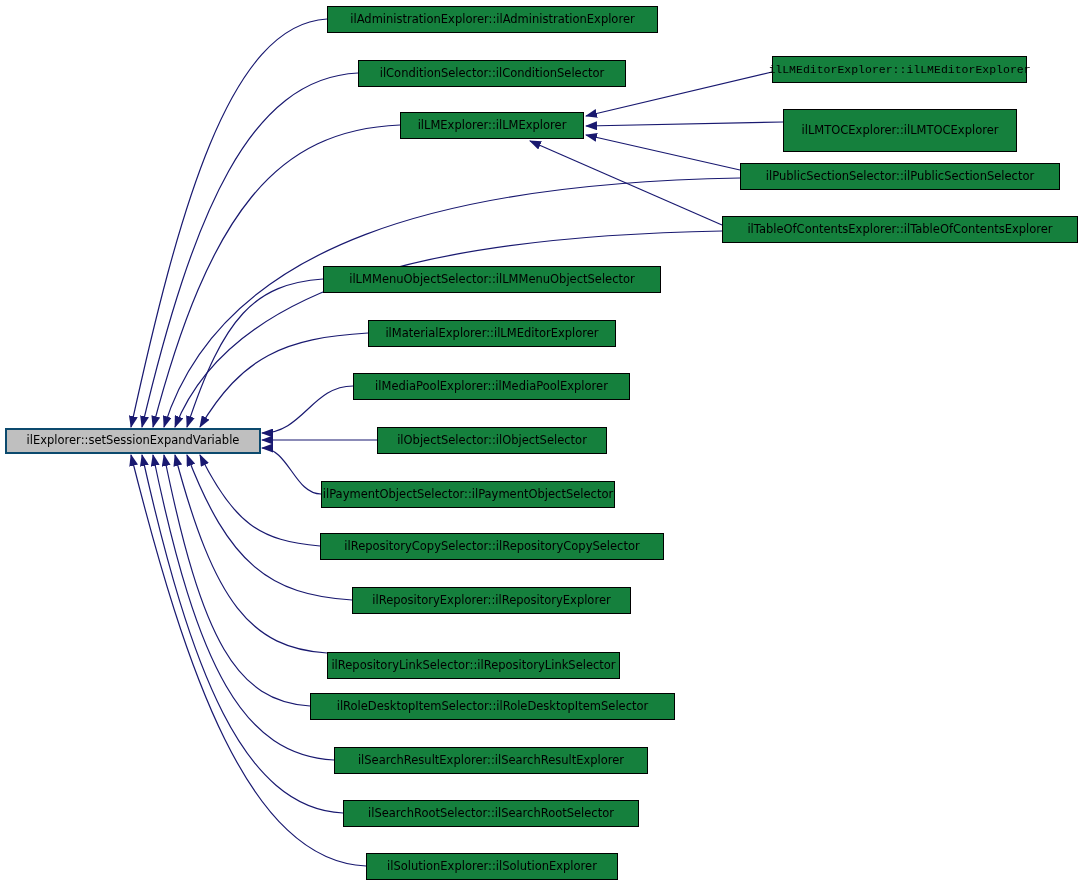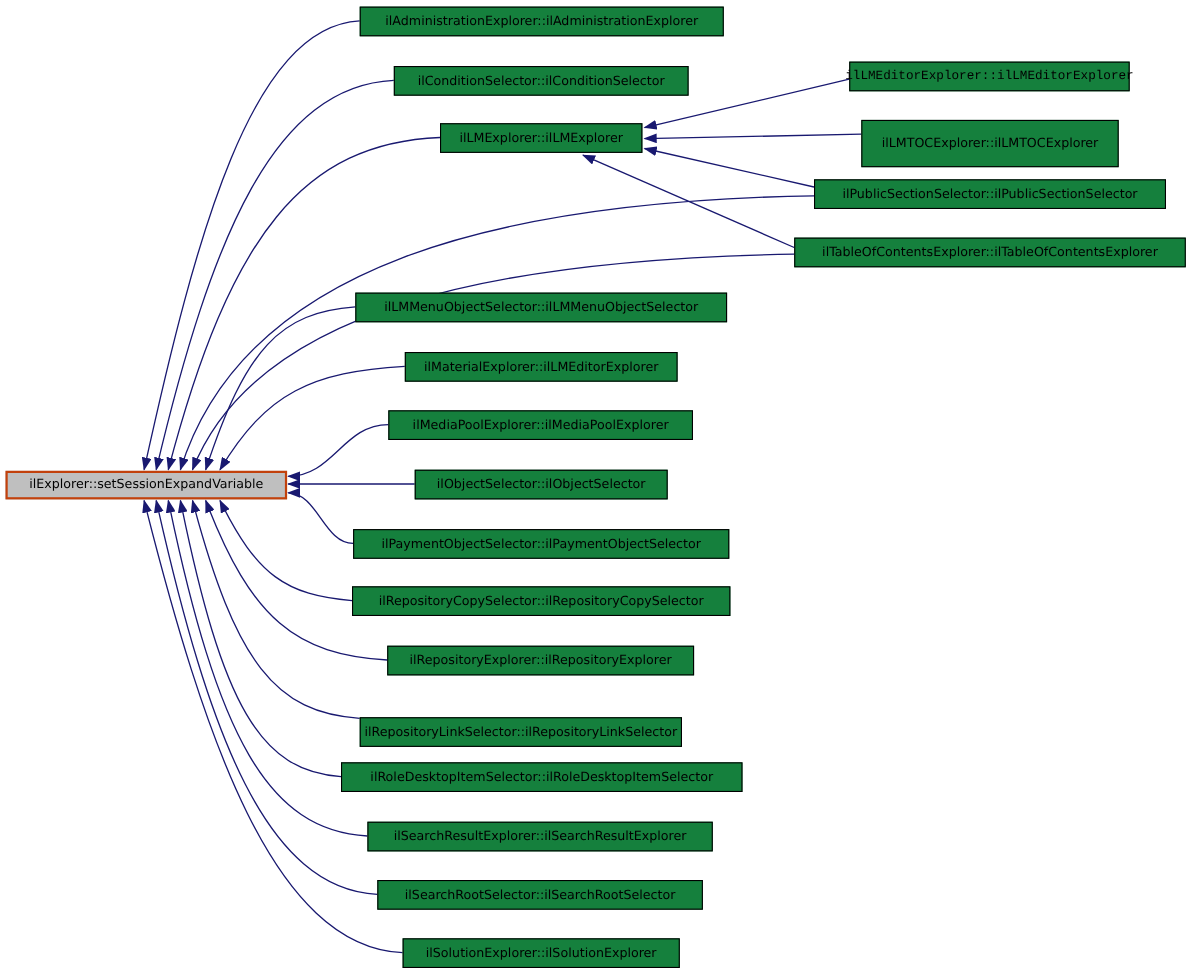--- a/index.html
+++ b/index.html
@@ -12,21 +12,21 @@
   #edge-layer-svg{position:absolute;left:0;top:0;width:1083px;height:888px;}
   .edge{fill:none;stroke-width:1.2px;}
   .node{
     position:absolute;box-sizing:border-box;
     display:flex;align-items:center;justify-content:center;
     background:#15803d;border:1px solid #000000;
     font-size:11.5px;line-height:1;color:#000000;white-space:nowrap;
     letter-spacing:0;
   }
   .node.main{
-    background:#bfbfbf;border:2px solid #c2410c;
+    background:#bfbfbf;border:2px solid #0c4a6e;
   }
 </style>
 </head>
 <body>
 
 <div class="canvas">
   <svg id="edge-layer-svg" xmlns="http://www.w3.org/2000/svg" width="1083" height="888" viewBox="0 0 1083 888">
     <defs>
       <marker id="arrowhead" markerUnits="userSpaceOnUse" markerWidth="12" markerHeight="9" viewBox="0 0 12 9" refX="11" refY="4.5" orient="auto">
         <path d="M0,0 L12,4.5 L0,9 z" fill="#191970"></path>
@@ -62,21 +62,21 @@
       <div class="node" style="left: 358px; top: 60px; width: 268px; height: 27px;">ilConditionSelector::ilConditionSelector</div>
       <div class="node" style="left: 400px; top: 112px; width: 184px; height: 27px;">ilLMExplorer::ilLMExplorer</div>
       <div class="node" style="left: 772px; top: 56px; width: 255px; height: 27px; font-family: Liberation Mono, monospace;">ilLMEditorExplorer::ilLMEditorExplorer</div>
       <div class="node" style="left: 783px; top: 109px; width: 234px; height: 43px;">ilLMTOCExplorer::ilLMTOCExplorer</div>
       <div class="node" style="left: 740px; top: 163px; width: 320px; height: 27px;">ilPublicSectionSelector::ilPublicSectionSelector</div>
       <div class="node" style="left: 722px; top: 216px; width: 356px; height: 27px;">ilTableOfContentsExplorer::ilTableOfContentsExplorer</div>
       <div class="node" style="left: 323px; top: 266px; width: 338px; height: 27px;">ilLMMenuObjectSelector::ilLMMenuObjectSelector</div>
       <div class="node" style="left: 368px; top: 320px; width: 248px; height: 27px;">ilMaterialExplorer::ilLMEditorExplorer</div>
       <div class="node" style="left: 353px; top: 373px; width: 277px; height: 27px;">ilMediaPoolExplorer::ilMediaPoolExplorer</div>
       <div class="node" style="left: 377px; top: 427px; width: 230px; height: 27px; text-align: center;">ilObjectSelector::ilObjectSelector</div>
-      <div class="node" style="left: 321px; top: 481px; width: 342px; height: 27px;">ilPaymentObjectSelector::ilPaymentObjectSelector</div>
+      <div class="node" style="left: 321px; top: 481px; width: 294px; height: 27px;">ilPaymentObjectSelector::ilPaymentObjectSelector</div>
       <div class="node" style="left: 320px; top: 533px; width: 344px; height: 27px;">ilRepositoryCopySelector::ilRepositoryCopySelector</div>
       <div class="node" style="left: 352px; top: 587px; width: 279px; height: 27px;">ilRepositoryExplorer::ilRepositoryExplorer</div>
       <div class="node" style="left: 327px; top: 640px; width: 293px; height: 27px; margin-top: 12px;">ilRepositoryLinkSelector::ilRepositoryLinkSelector</div>
       <div class="node" style="left: 310px; top: 693px; width: 365px; height: 27px;">ilRoleDesktopItemSelector::ilRoleDesktopItemSelector</div>
       <div class="node" style="left: 334px; top: 747px; width: 314px; height: 27px;">ilSearchResultExplorer::ilSearchResultExplorer</div>
       <div class="node" style="left: 343px; top: 800px; width: 296px; height: 27px;">ilSearchRootSelector::ilSearchRootSelector</div>
       <div class="node" style="left: 366px; top: 853px; width: 252px; height: 27px;">ilSolutionExplorer::ilSolutionExplorer</div>
     </div>
 </div>
 

